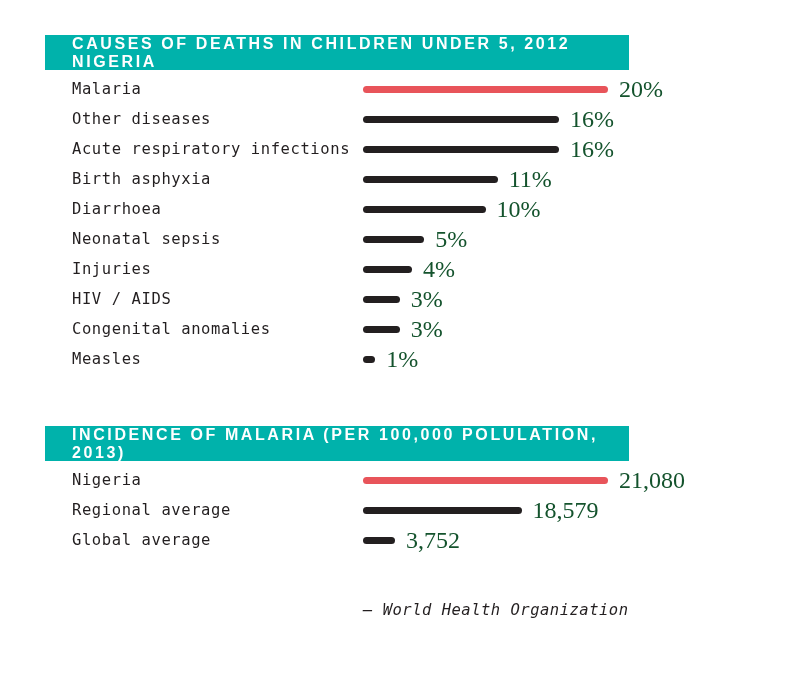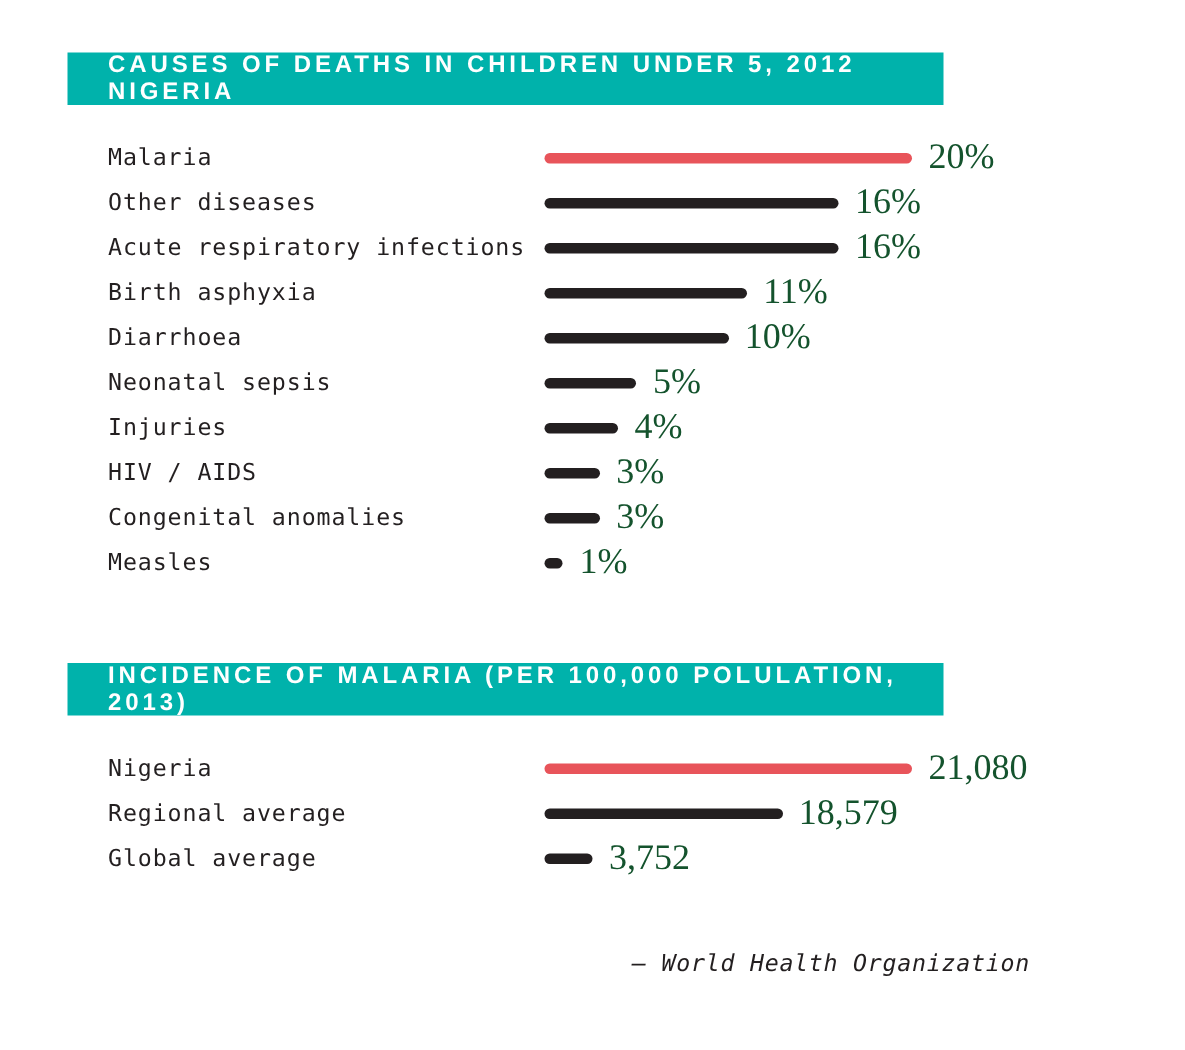--- a/index.html
+++ b/index.html
@@ -24,21 +24,21 @@
     padding-left: 27px;
     color: #ffffff;
     font-family: "Liberation Sans", sans-serif;
     font-weight: bold;
     font-size: 16px;
     letter-spacing: 2.6px;
     text-transform: uppercase;
     transform-origin: left center;
   }
   .rows {
-    margin-top: 20px;
+    margin-top: 4px;
     padding-left: 27px;
   }
   .chart-row {
     display: flex;
     align-items: center;
     height: 30px;
   }
   .row-label {
     width: 291px;
     flex: 0 0 291px;
@@ -62,21 +62,20 @@
   }
   .section-gap { height: 52px; }
   .attribution {
     margin-top: 46px;
     margin-left: 318px;
     font-family: "DejaVu Sans Mono", monospace;
     font-style: italic;
     font-size: 15.5px;
     letter-spacing: 0.5px;
     color: #231f20;
-    text-align: center;
   }
 </style>
 </head>
 <body>
 
 <div class="page">
   <div class="content">
 
     <div class="section">
       <div class="section-header" style="background: rgb(0, 178, 171);">

